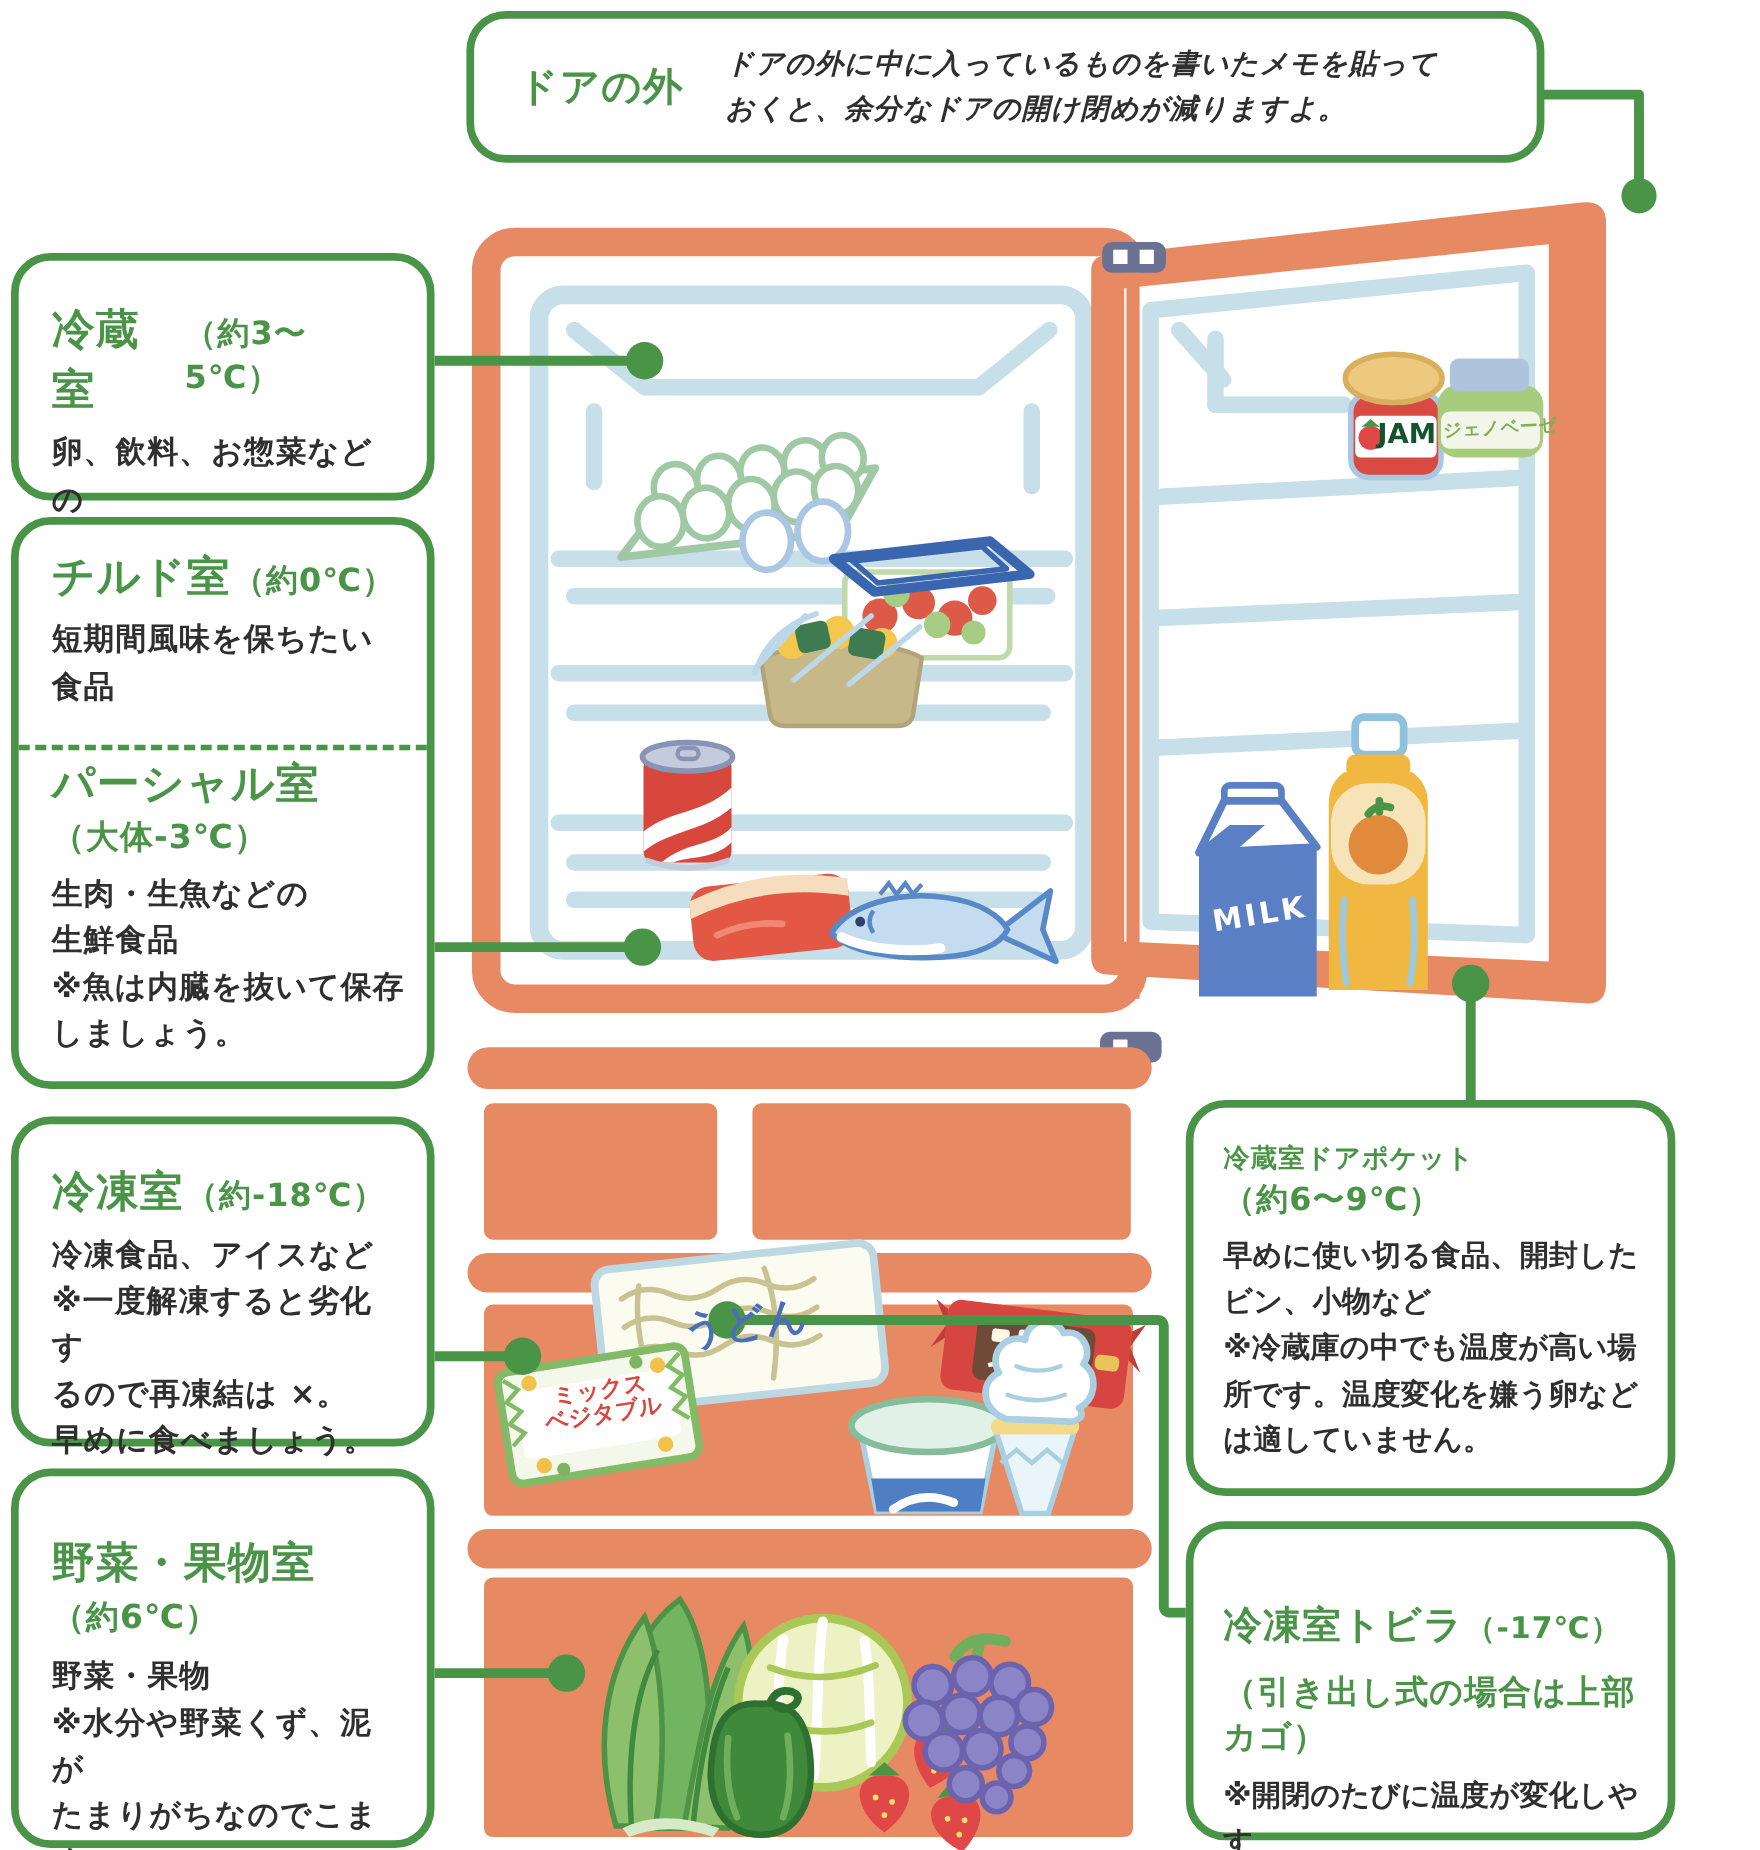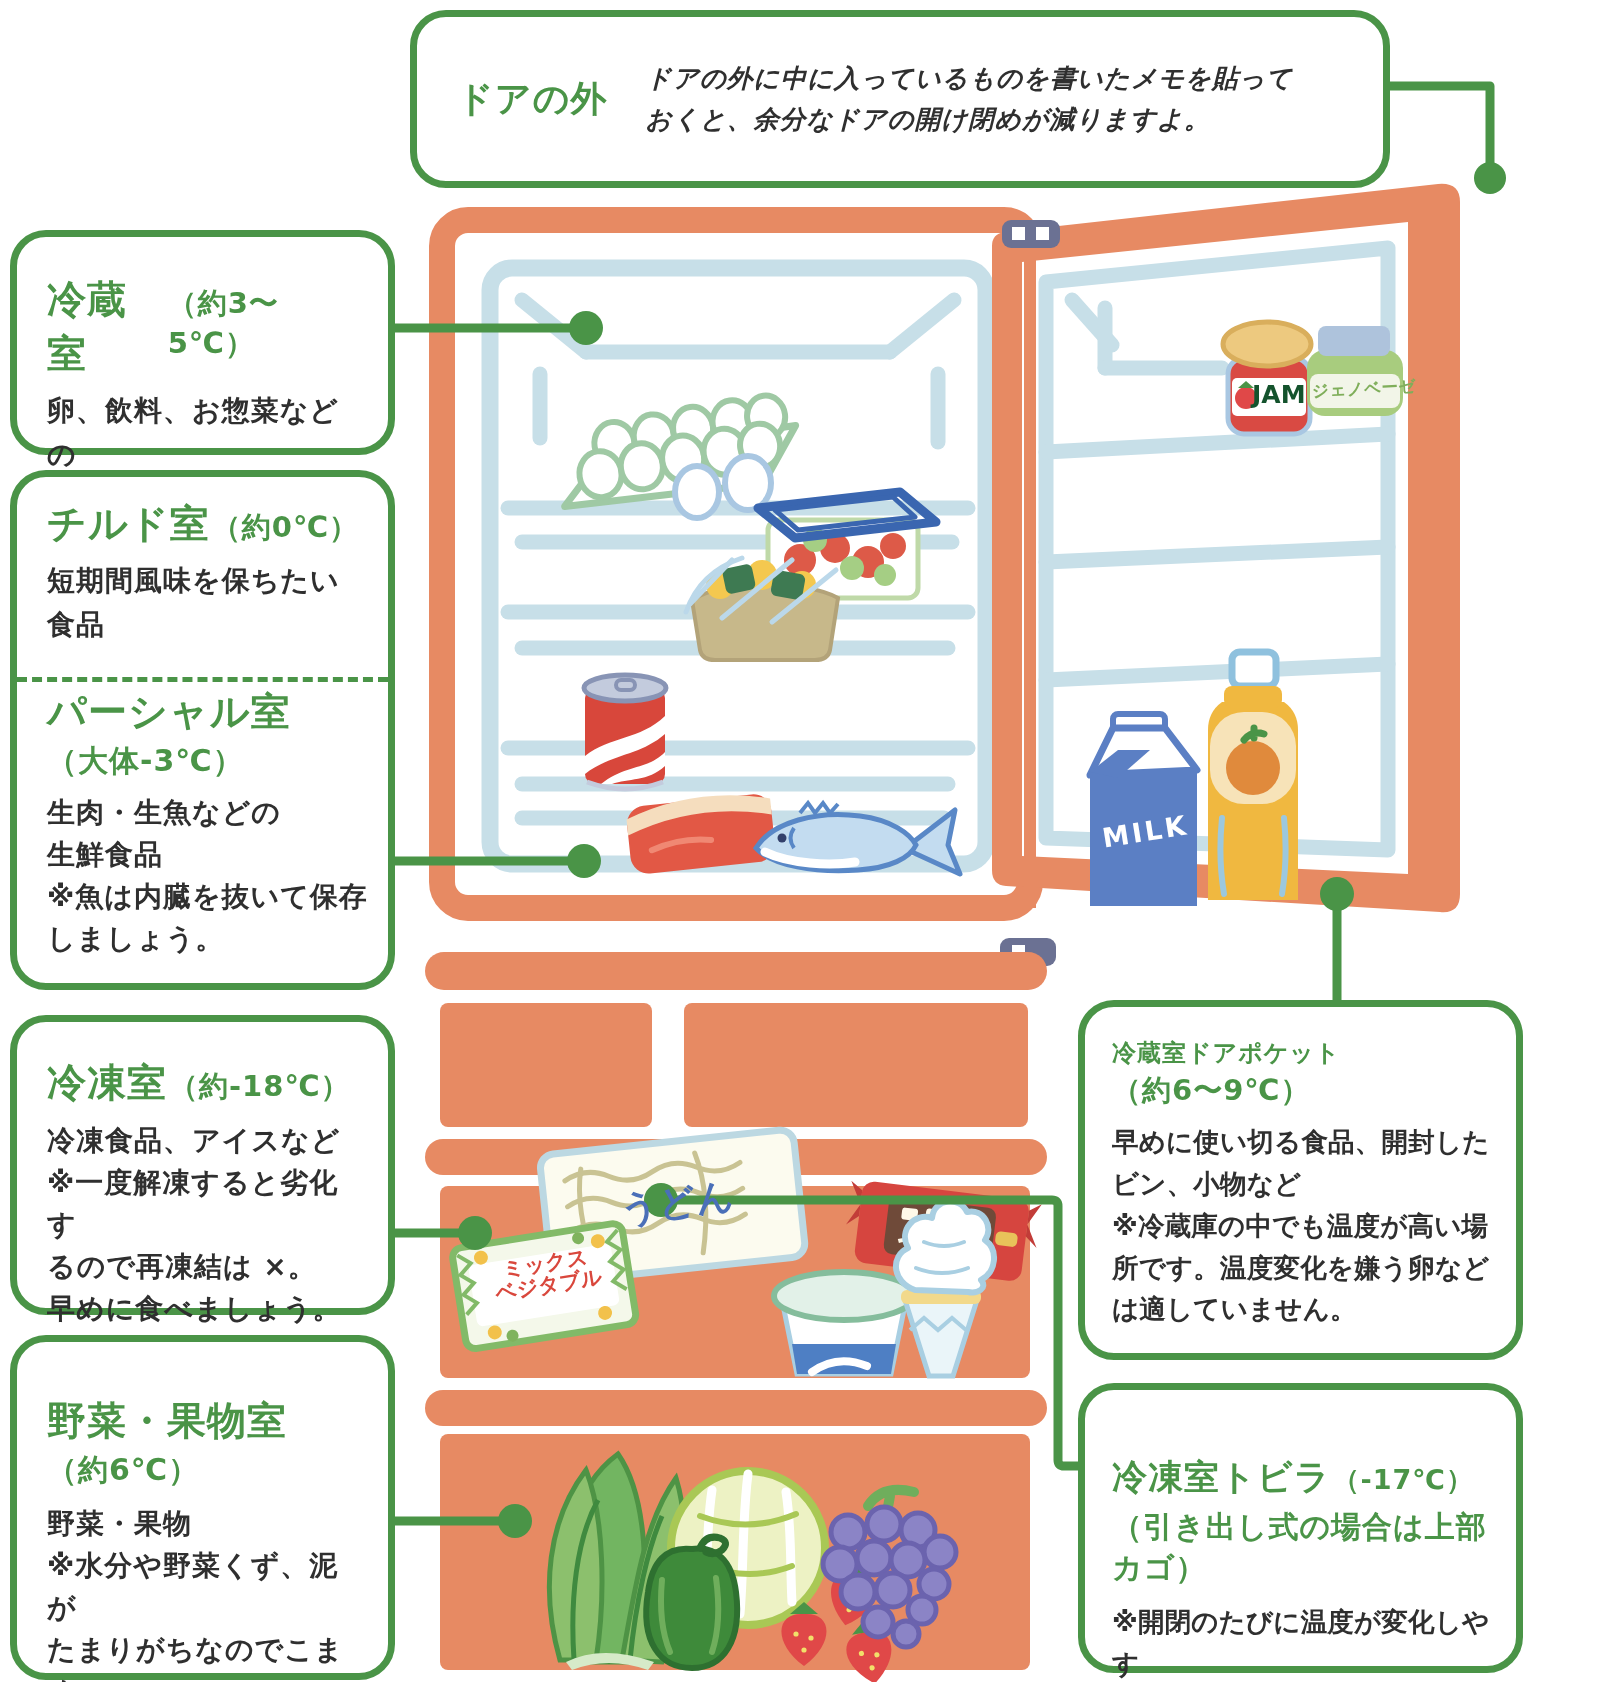--- a/index.html
+++ b/index.html
@@ -316,21 +316,21 @@
     </g>
   </svg>
 
   <span class="item-label" style="left:1252px;top:382px;color:#14532d;font-size:25px;">JAM</span>
   <span class="item-label" style="left:1312px;top:380px;color:#7FAE5A;font-size:16.5px;transform:rotate(-3deg);letter-spacing:0.5px;">ジェノベーゼ</span>
   <span class="item-label" style="left:1102px;top:818px;color:#FFF;font-size:27px;transform:rotate(-9deg);letter-spacing:3px;font-weight:600;">MILK</span>
   <span class="item-label" style="left:620px;top:1184px;color:#4A6FB8;font-size:37px;transform:rotate(-8deg);">うどん</span>
   <span class="item-label" style="left:472px;top:1252px;color:#D9473C;font-size:21px;transform:rotate(-9deg);width:150px;text-align:center;">ミックス
 ベジタブル</span>
 
-  <div class="callout" style="left:410px;top:10px;width:980px;height:178px;">
+  <div class="callout" style="left:424px;top:10px;width:980px;height:138px;">
     <div class="row">
       <span class="c-title t36">ドアの外</span>
       <span class="c-body b25">ドアの外に中に入っているものを書いたメモを貼って
 おくと、余分なドアの開け閉めが減りますよ。</span>
     </div>
   </div>
 
   <div class="callout pad" style="left:10px;top:230px;width:385px;height:225px;padding-top:36px;">
     <div class="title-line">
       <span class="c-title t39">冷蔵室</span>
@@ -388,19 +388,19 @@
 ※冷蔵庫の中でも温度が高い場
 所です。温度変化を嫌う卵など
 は適していません。</div>
   </div>
 
   <div class="callout" style="left:1078px;top:1383px;width:445px;height:290px;padding:28px 18px 0 27px;">
     <div class="title-line">
       <span class="c-title t35">冷凍室トビラ</span>
       <span class="c-title t27">（-17℃）</span>
     </div>
-    <div class="c-title t30" style="margin-top:6px;">（引き出し式の場合は上部カゴ）</div>
+    <div class="c-title t30" style="margin-top:17px;">（引き出し式の場合は上部カゴ）</div>
     <div class="c-body b26" style="margin-top:12px;">※開閉のたびに温度が変化しやす
 いので長期保存や溶けやすいもの
 は入れないようにしましょう。</div>
   </div>
 
 </div>
 
 </body></html>

